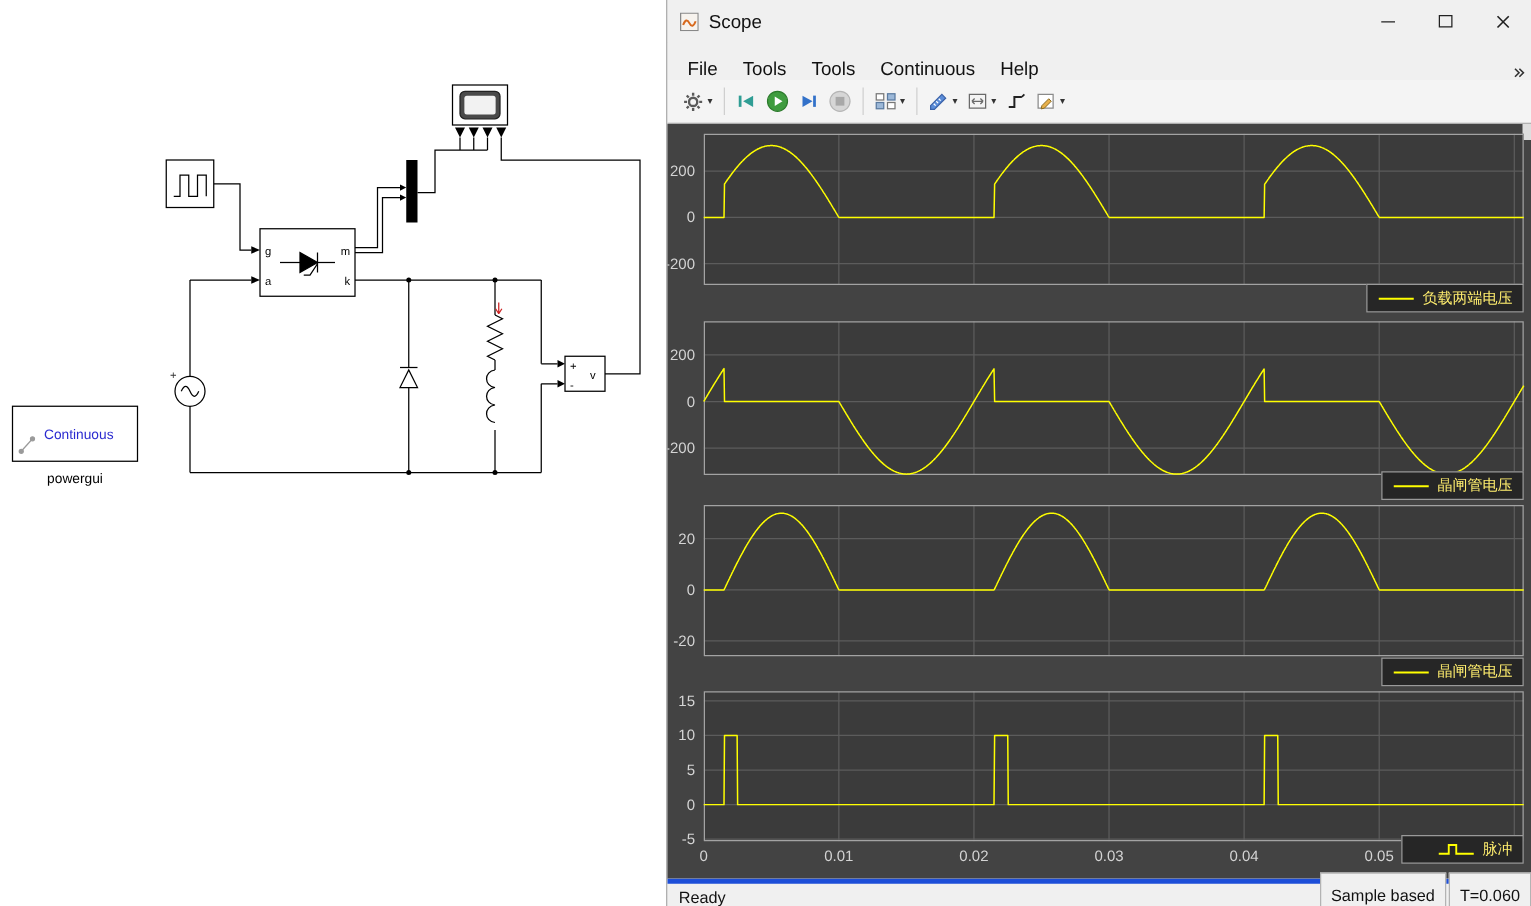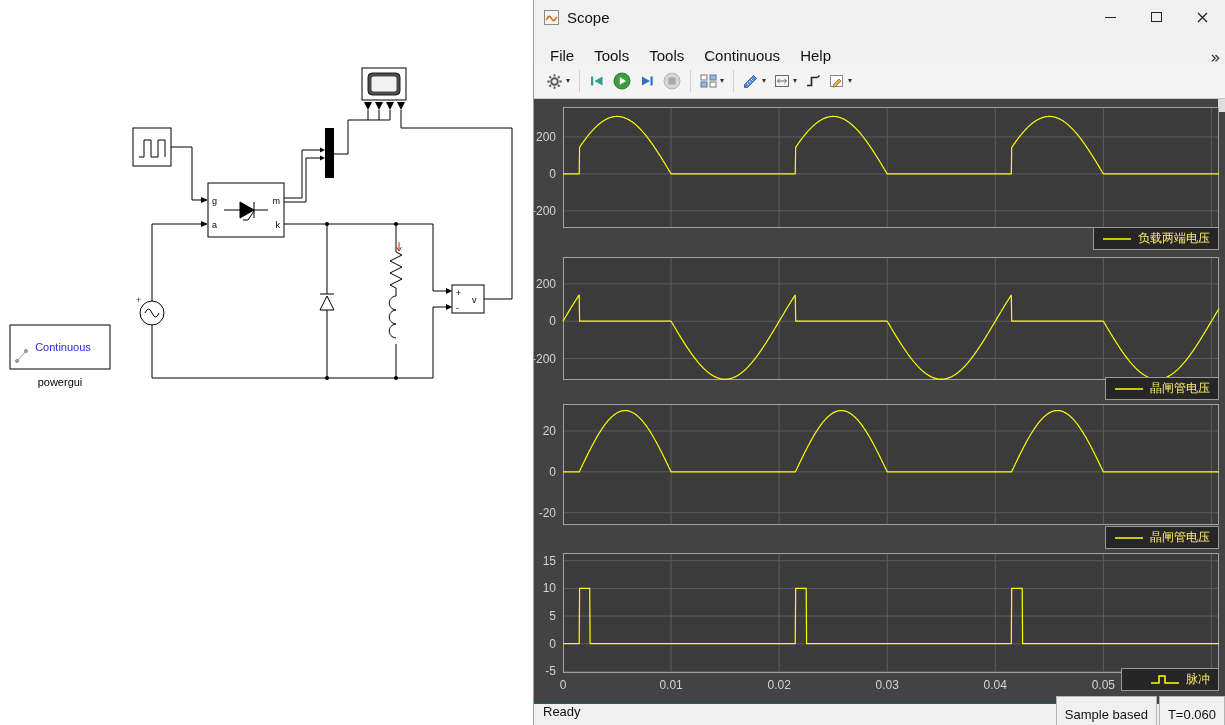--- a/index.html
+++ b/index.html
@@ -19,21 +19,21 @@
 .menu-overflow{margin-left:auto;padding-right:4px;display:flex;align-items:center}
 .toolbar{height:35px;display:flex;align-items:center;padding-left:8px;background:#f4f4f4;border-bottom:1px solid #c9c9c9}
 .tb{display:flex;align-items:center;gap:3px;padding:3px 4px}
 .caret{font-size:8px;color:#333;line-height:1}
 .sep{width:1px;height:22px;background:#cfcfcf;margin:0 5px}
 .plot-region{position:absolute;left:0;top:99px;width:692px;height:604px;background:#434343;overflow:hidden}
 .panel-svg{position:absolute;left:29px;overflow:visible}
 .tick{fill:#d4d4d4;font-size:12px}
 .legend{position:absolute;right:7px;display:flex;align-items:center;gap:6px;padding:2px 8px;background:#262626;border:1px solid #9a9a9a;color:#ffee6e;font-size:12px;white-space:nowrap}
 .scroll-corner{position:absolute;right:0;top:0;width:8px;height:13px;background:#dedede}
-.status-bar{position:absolute;left:0;bottom:0;width:692px;height:22px;background:#f0f0f0;border-top:1px solid #1d4ed8;display:flex;align-items:flex-start;font-size:13px;color:#111;padding-left:9px}
+.status-bar{position:absolute;left:0;bottom:0;width:692px;height:22px;background:#f0f0f0;border-top:4px solid #1d4ed8;display:flex;align-items:flex-end;font-size:13px;color:#111;padding-left:9px}
 .status-cells{margin-left:auto;display:flex;align-items:center;height:100%}
 .status-cell{border:1px solid #b3b3b3;margin:0 1px;padding:1px 8px;font-size:13px;background:#f0f0f0;height:37px;display:flex;align-items:center}
 </style>
 </head>
 <body>
 
 <div class="stage">
 
   <div class="model-canvas">
     <svg width="533" height="725" viewBox="0 0 533 725">

